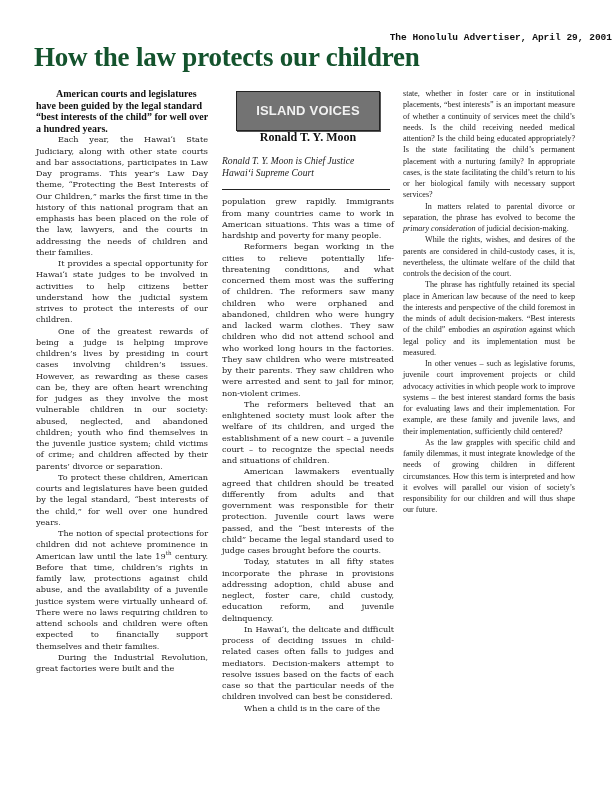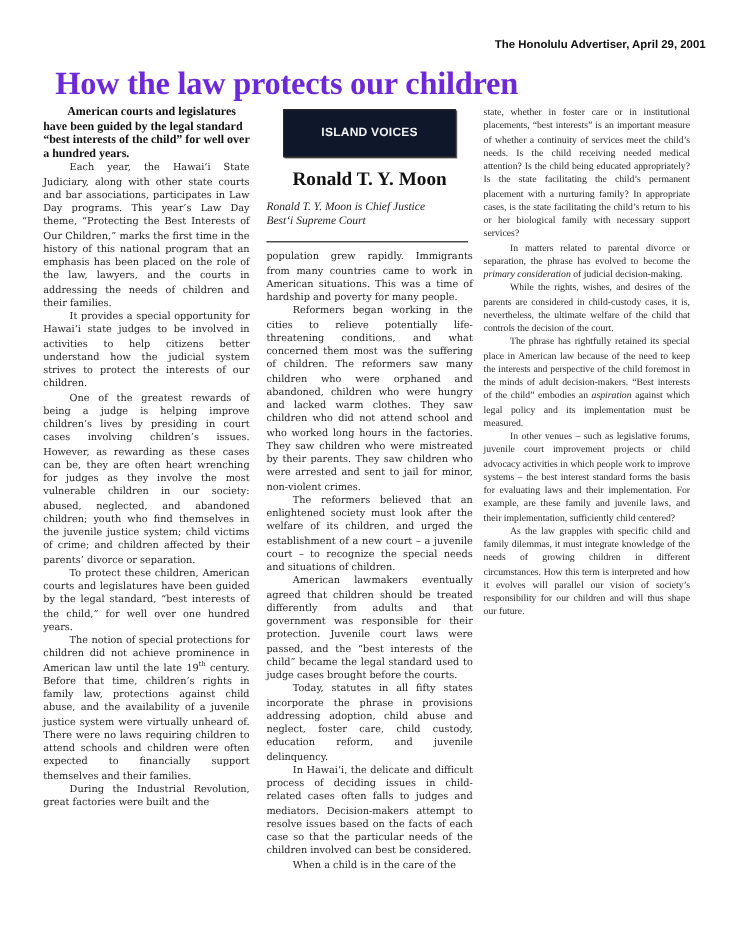--- a/index.html
+++ b/index.html
@@ -1,24 +1,24 @@
 <!DOCTYPE html>
 <html><head>
   <meta charset="utf-8">
   <style>
     html, body { margin: 0; padding: 0; background: #ffffff; }
     body { width: 612px; height: 792px; position: relative; overflow: hidden; color: #111; }
     .source {
-      position: absolute; top: 32px; right: 24px;
-      font-family: Liberation Sans, sans-serif; font-weight: bold; font-size: 9.5px;
+      position: absolute; top: 32px; right: 0;
+      font-family: Liberation Mono, monospace; font-weight: bold; font-size: 9.5px;
     }
     .headline {
-      position: absolute; top: 42px; left: 34px; margin: 12px;
+      position: absolute; top: 42px; left: 34px; margin: 0;
       font-family: "Liberation Serif", serif; font-weight: bold; font-size: 27px; letter-spacing: -0.2px;
-      color: #6d28d9;
+      color: #14532d;
     }
     .col {
       position: absolute; top: 88px;
       font-family: "DejaVu Serif", serif; font-size: 8.1px; line-height: 11.25px;
       text-align: justify; color: #222;
     }
     .col1 { left: 36px; width: 172px; }
     .col2 { left: 222px; width: 172px; top: 88px; }
     .col3 { left: 403px; width: 172px; font-family: Liberation Serif, serif; }
     .col p { margin: 0; text-indent: 22px; }
@@ -27,29 +27,29 @@
       font-family: "Liberation Serif", serif; font-weight: bold; font-size: 10px; line-height: 11.6px;
       text-align: left; margin: 0 0 14px 0; color: #111;
     }
     .lede span.indent { display: inline-block; width: 20px; }
     .series-note {
       font-family: "Liberation Serif", serif; font-style: italic; font-size: 9px; line-height: 11.4px;
       margin: 0 0 14px 0; text-indent: 20px; color: #222;
     }
     .island-box {
       width: 142px; height: 38px; margin: 3px 0 0 14px;
-      background: #0f172a; border: 1px solid #222; border-bottom-width: 1px;
+      background: #737373; border: 1px solid #222; border-bottom-width: 1px;
       box-shadow: 1px 1px 0 #555;
       display: flex; align-items: center; justify-content: center;
-      font-family: "Liberation Sans", sans-serif; font-weight: bold; font-size: 10px; color: #f2f2f2;
+      font-family: "Liberation Sans", sans-serif; font-weight: bold; font-size: 13px; color: #f2f2f2;
       letter-spacing: 0.2px;
     }
     .author {
-      text-align: center; font-family: "Liberation Serif", serif; font-weight: bold; font-size: 16px;
-      margin-top: 13px; color: #111;
+      text-align: center; font-family: "Liberation Serif", serif; font-weight: bold; font-size: 12px;
+      margin-top: 1px; color: #111;
     }
     .author-bio {
       text-align: left; font-family: "Liberation Serif", serif; font-style: italic; font-size: 9.6px;
       line-height: 12px; margin-top: 12px; color: #222;
     }
     .divider { height: 0; border-top: 1px solid #222; margin: 10px 0 6px 0; width: 168px; }
     sup { font-size: 5.5px; line-height: 0; }
     em { font-style: italic; }
   </style>
 </head>
@@ -66,21 +66,21 @@
   <p>To protect these children, American courts and legislatures have been guided by the legal standard, “best interests of the child,” for well over one hundred years.</p>
   <p><span>The notion of special protections for children did not achieve prominence in American law until the late 19</span><sup>th</sup><span> century.  Before that time, children’s rights in family law, protections against child abuse, and the availability of a juvenile justice system were virtually unheard of.  There were no laws requiring children to attend schools and children were often expected to financially support themselves and their families.</span></p>
   <p>During the Industrial Revolution, great factories were built and the</p>
 </div>
 
 <div class="col col2">
   <div class="island-box">ISLAND VOICES</div>
   <div class="author">Ronald T. Y. Moon</div>
   <div class="author-bio">
     <div>Ronald T. Y. Moon is Chief Justice</div>
-    <div>Best‘i Supreme Court</div>
+    <div>Hawai‘i Supreme Court</div>
   </div>
   <div class="divider"></div>
   <p class="noindent">population grew rapidly.  Immigrants from many countries came to work in American situations.  This was a time of hardship and poverty for many people.</p>
   <p>Reformers began working in the cities to relieve potentially life-threatening conditions, and what concerned them most was the suffering of children.  The reformers saw many children who were orphaned and abandoned, children who were hungry and lacked warm clothes.  They saw children who did not attend school and who worked long hours in the factories.  They saw children who were mistreated by their parents.  They saw children who were arrested and sent to jail for minor, non-violent crimes.</p>
   <p>The reformers believed that an enlightened society must look after the welfare of its children, and urged the establishment of a new court – a juvenile court –  to recognize the special needs and situations of children.</p>
   <p>American lawmakers eventually agreed that children should be treated differently from adults and that government was responsible for their protection.  Juvenile court laws were passed, and the “best interests of the child” became the legal standard used to judge cases brought before the courts.</p>
   <p>Today, statutes in all fifty states incorporate the phrase in provisions addressing adoption, child abuse and neglect, foster care, child custody, education reform, and juvenile delinquency.</p>
   <p>In Hawai‘i, the delicate and difficult process of deciding issues in child-related cases often falls to judges and mediators.  Decision-makers attempt to resolve issues based on the facts of each case so that the particular needs of the children involved can best be considered.</p>
   <p>When a child is in the care of the</p>
 </div>

